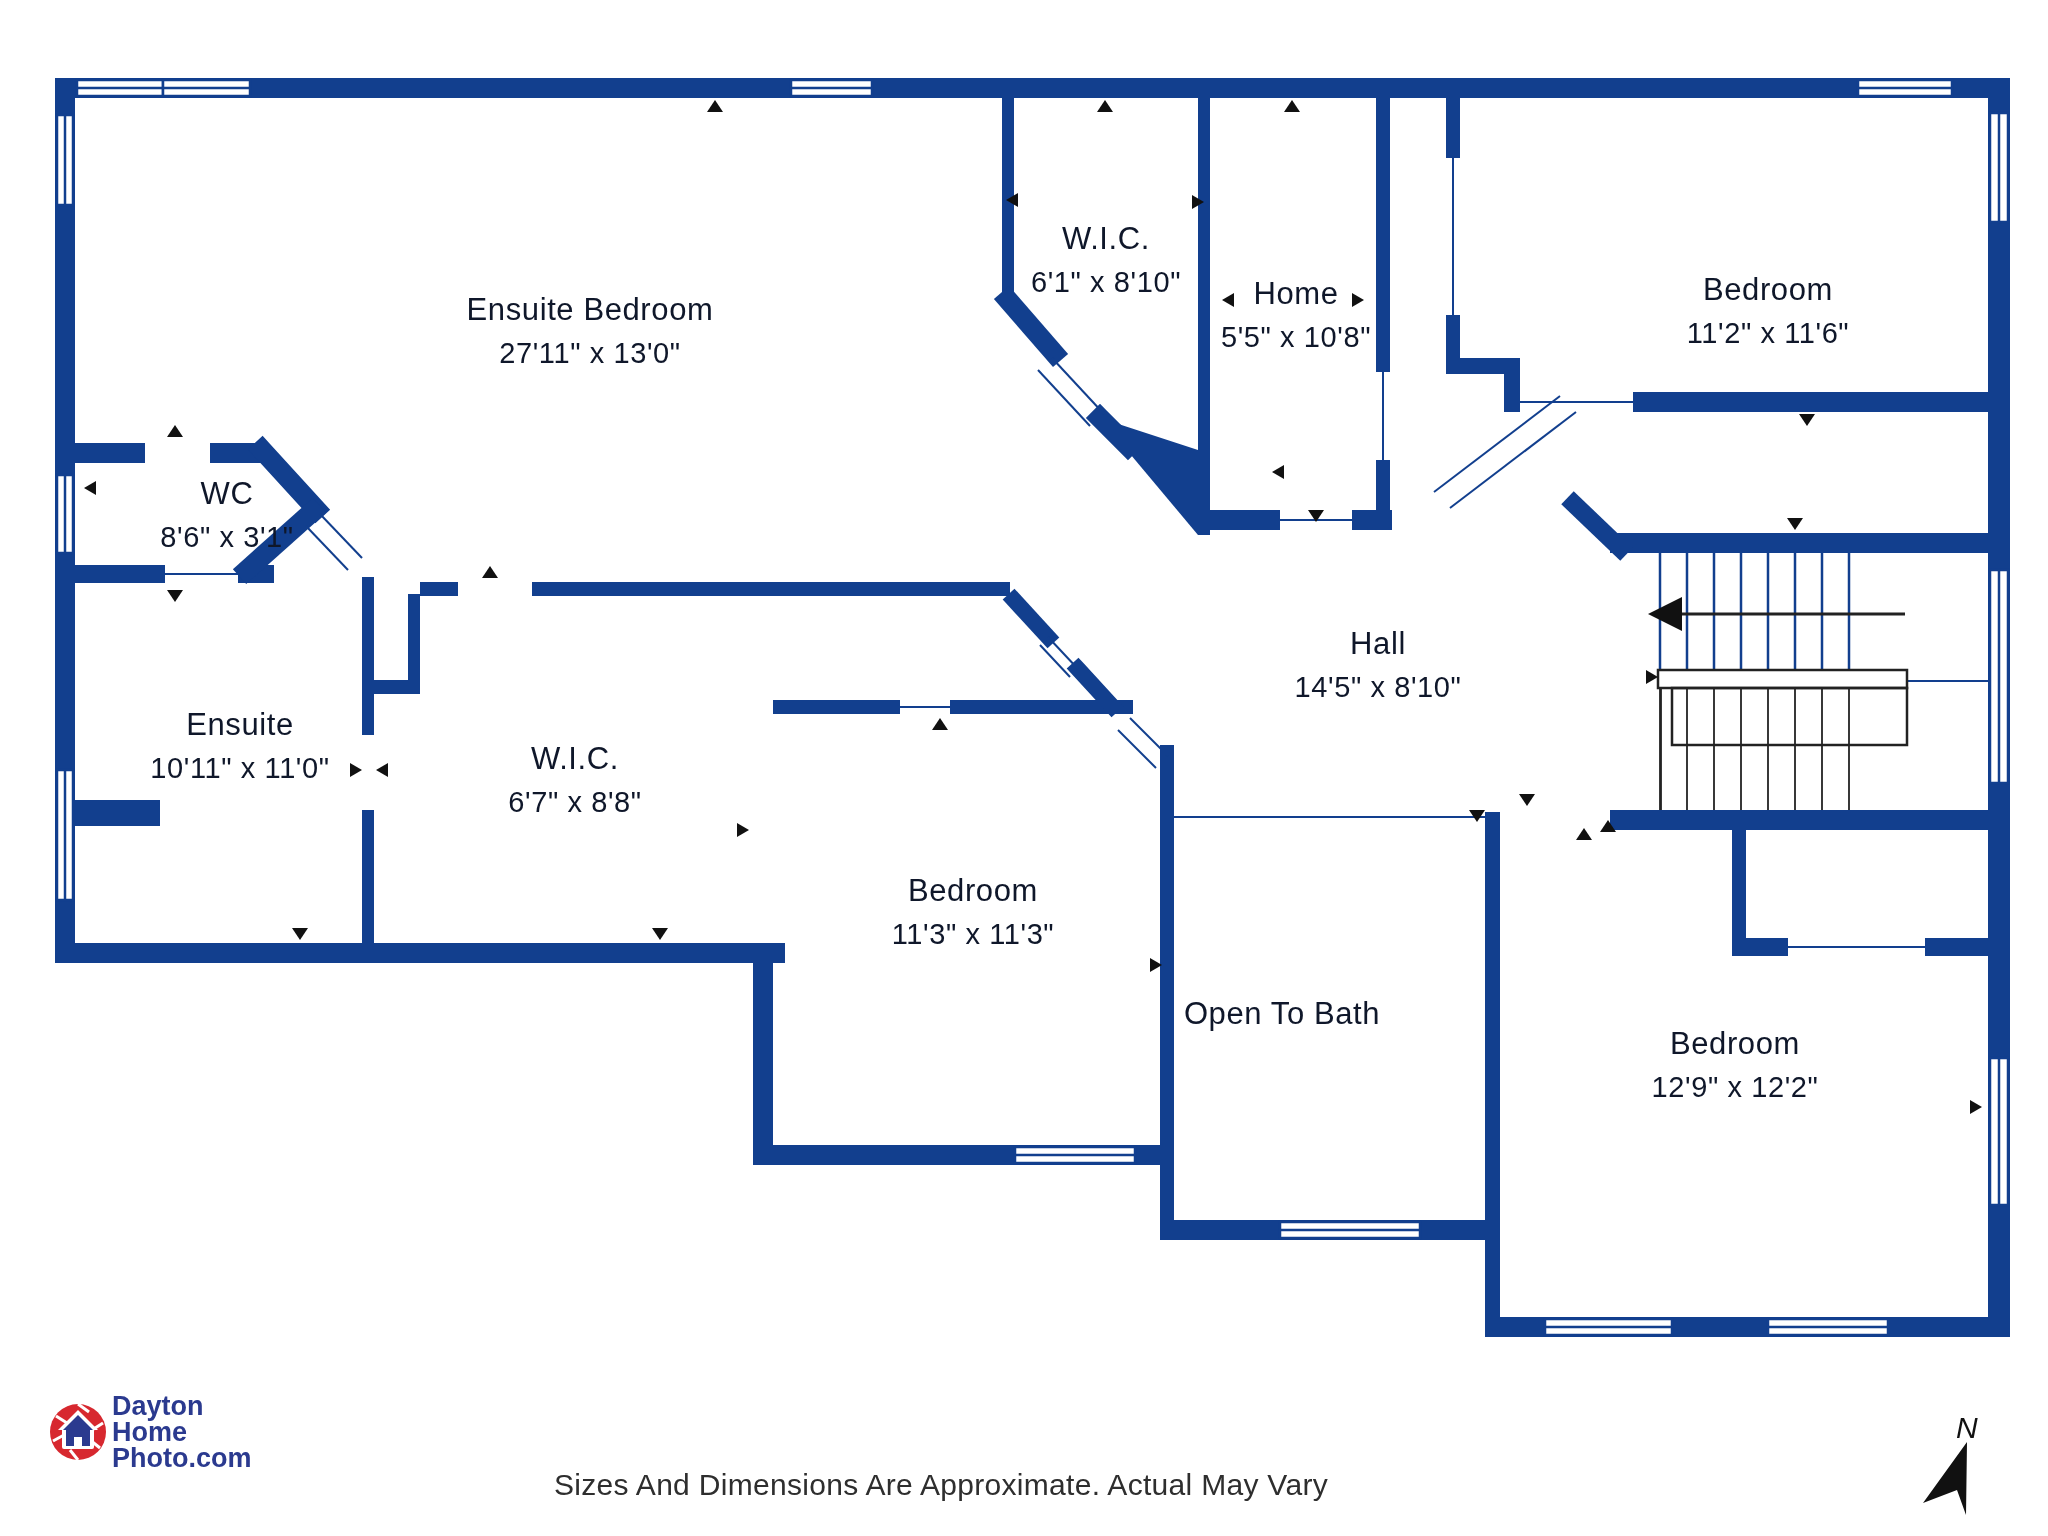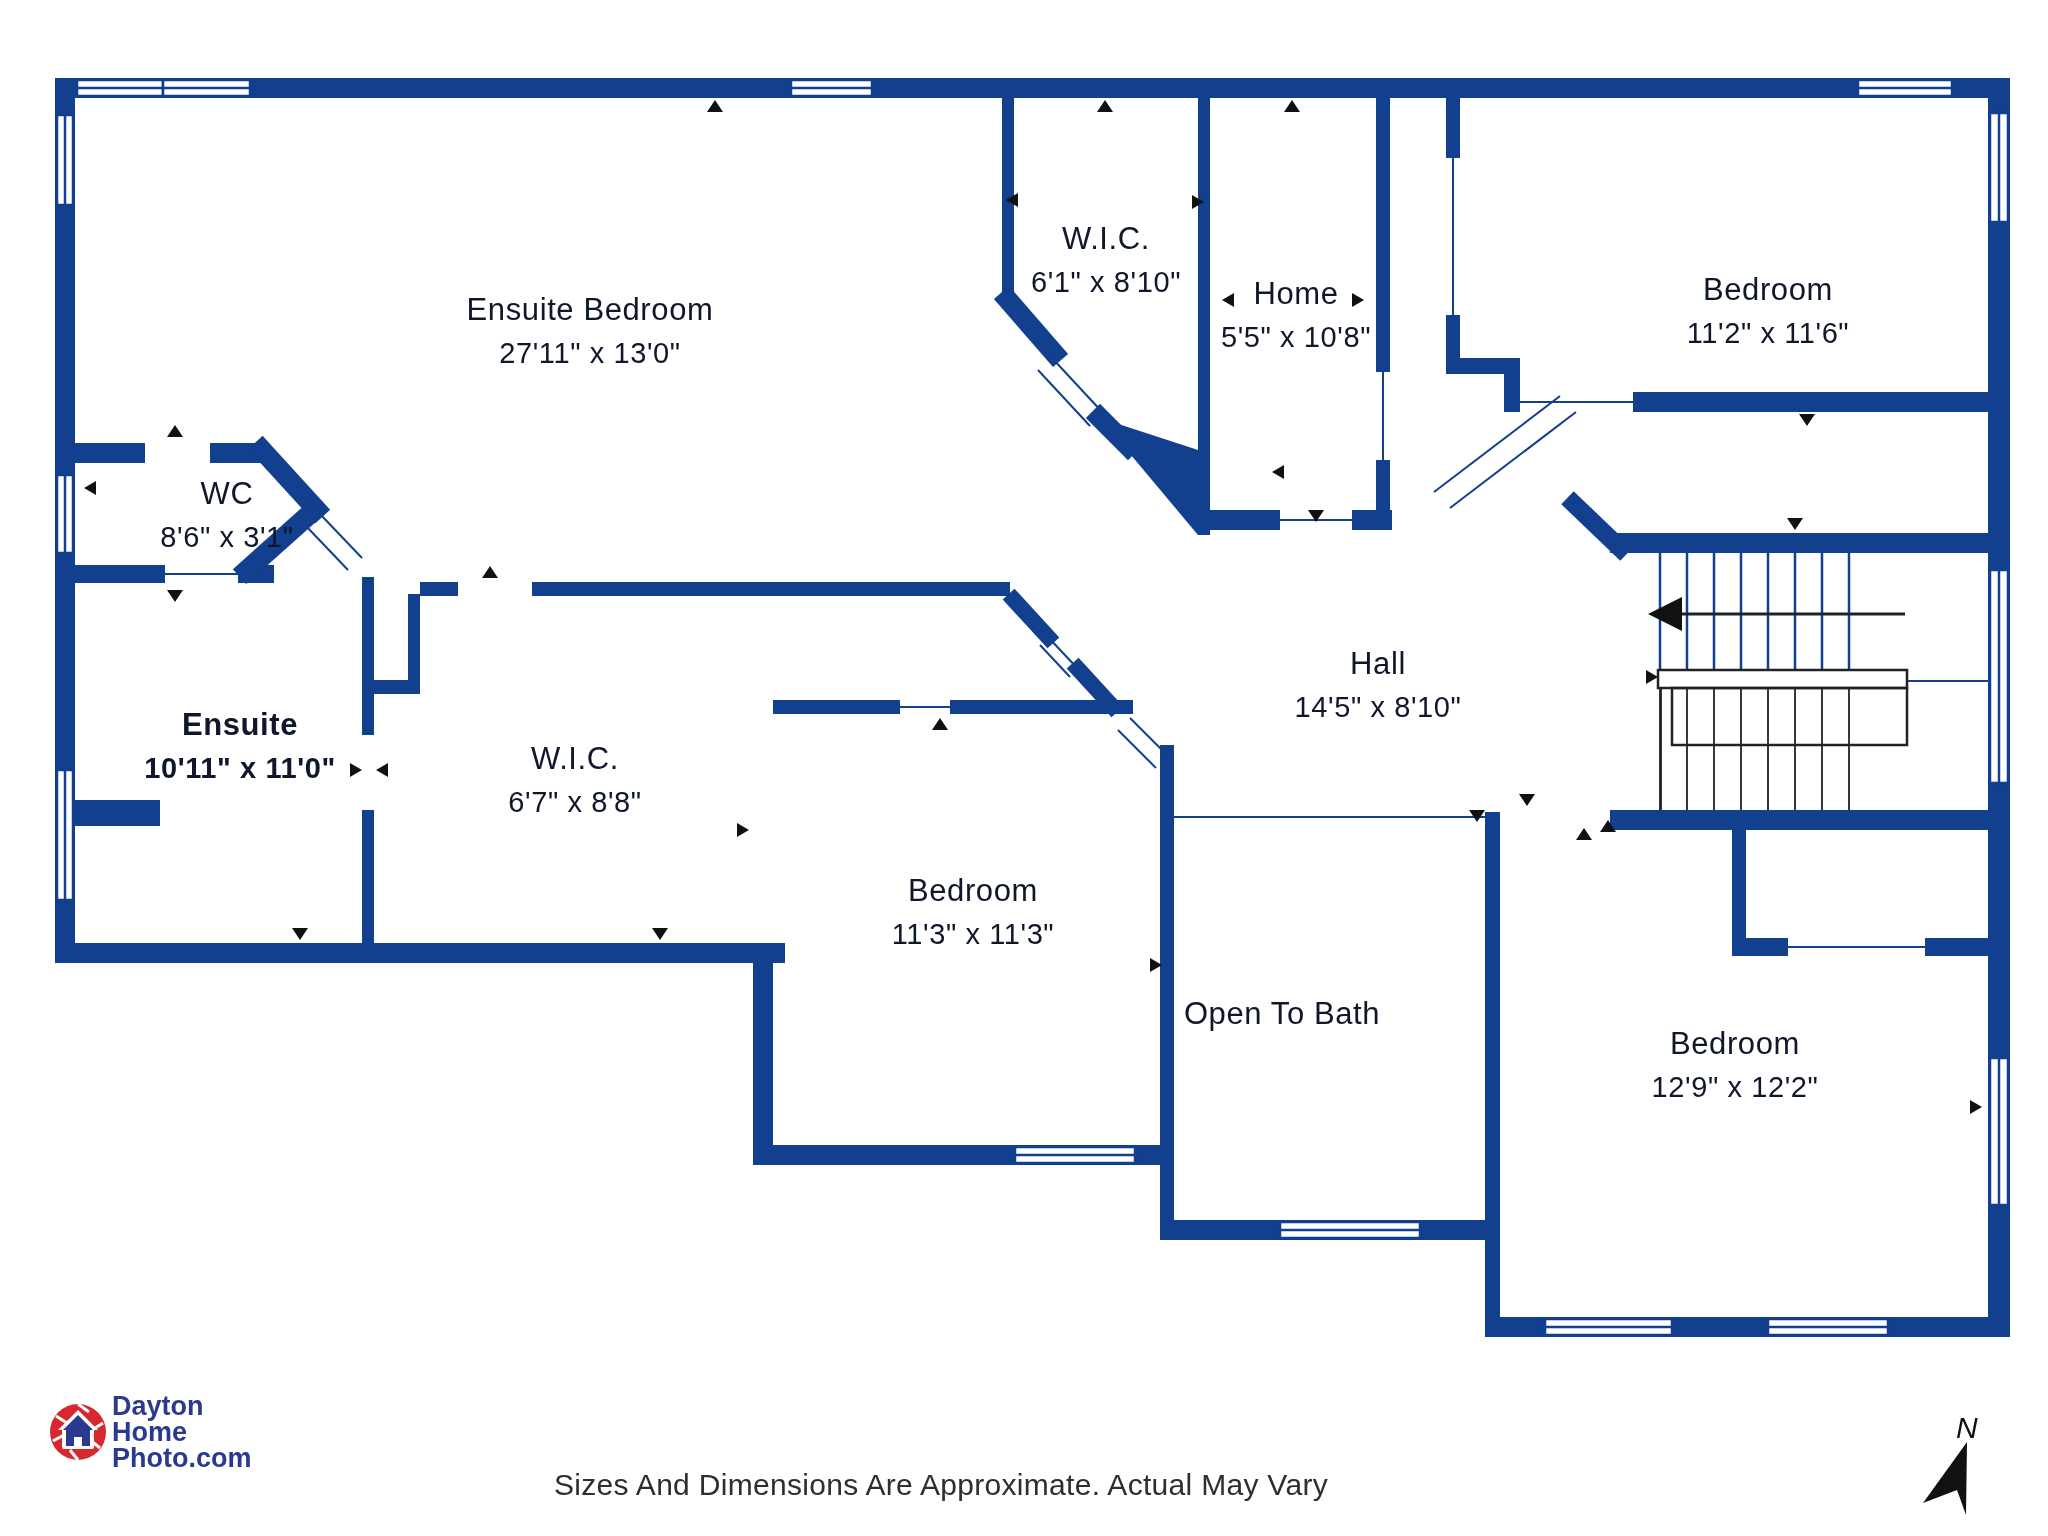--- a/index.html
+++ b/index.html
@@ -218,41 +218,41 @@
 </svg>
 
 <div class="room-label" style="left:590px;top:292px;">
   <span class="room-name">Ensuite Bedroom</span>
   <span class="room-dims">27'11" x 13'0"</span>
 </div>
 <div class="room-label" style="left:227px;top:476px;">
   <span class="room-name">WC</span>
   <span class="room-dims">8'6" x 3'1"</span>
 </div>
-<div class="room-label" style="left:240px;top:707px;font-weight:bold;">
+<div class="room-label" style="left:240px;top:707px;">
   <span class="room-name">Ensuite</span>
   <span class="room-dims">10'11" x 11'0"</span>
 </div>
 <div class="room-label" style="left:575px;top:741px;">
   <span class="room-name">W.I.C.</span>
   <span class="room-dims">6'7" x 8'8"</span>
 </div>
 <div class="room-label" style="left:1106px;top:221px;">
   <span class="room-name">W.I.C.</span>
   <span class="room-dims">6'1" x 8'10"</span>
 </div>
 <div class="room-label" style="left:1296px;top:276px;">
   <span class="room-name">Home</span>
   <span class="room-dims">5'5" x 10'8"</span>
 </div>
 <div class="room-label" style="left:1768px;top:272px;">
   <span class="room-name">Bedroom</span>
   <span class="room-dims">11'2" x 11'6"</span>
 </div>
-<div class="room-label" style="left:1378px;top:626px;margin-top:20px;">
+<div class="room-label" style="left:1378px;top:626px;">
   <span class="room-name">Hall</span>
   <span class="room-dims">14'5" x 8'10"</span>
 </div>
 <div class="room-label" style="left:973px;top:873px;">
   <span class="room-name">Bedroom</span>
   <span class="room-dims">11'3" x 11'3"</span>
 </div>
 <div class="room-label" style="left:1282px;top:996px;">
   <span class="room-name">Open To Bath</span>
 

